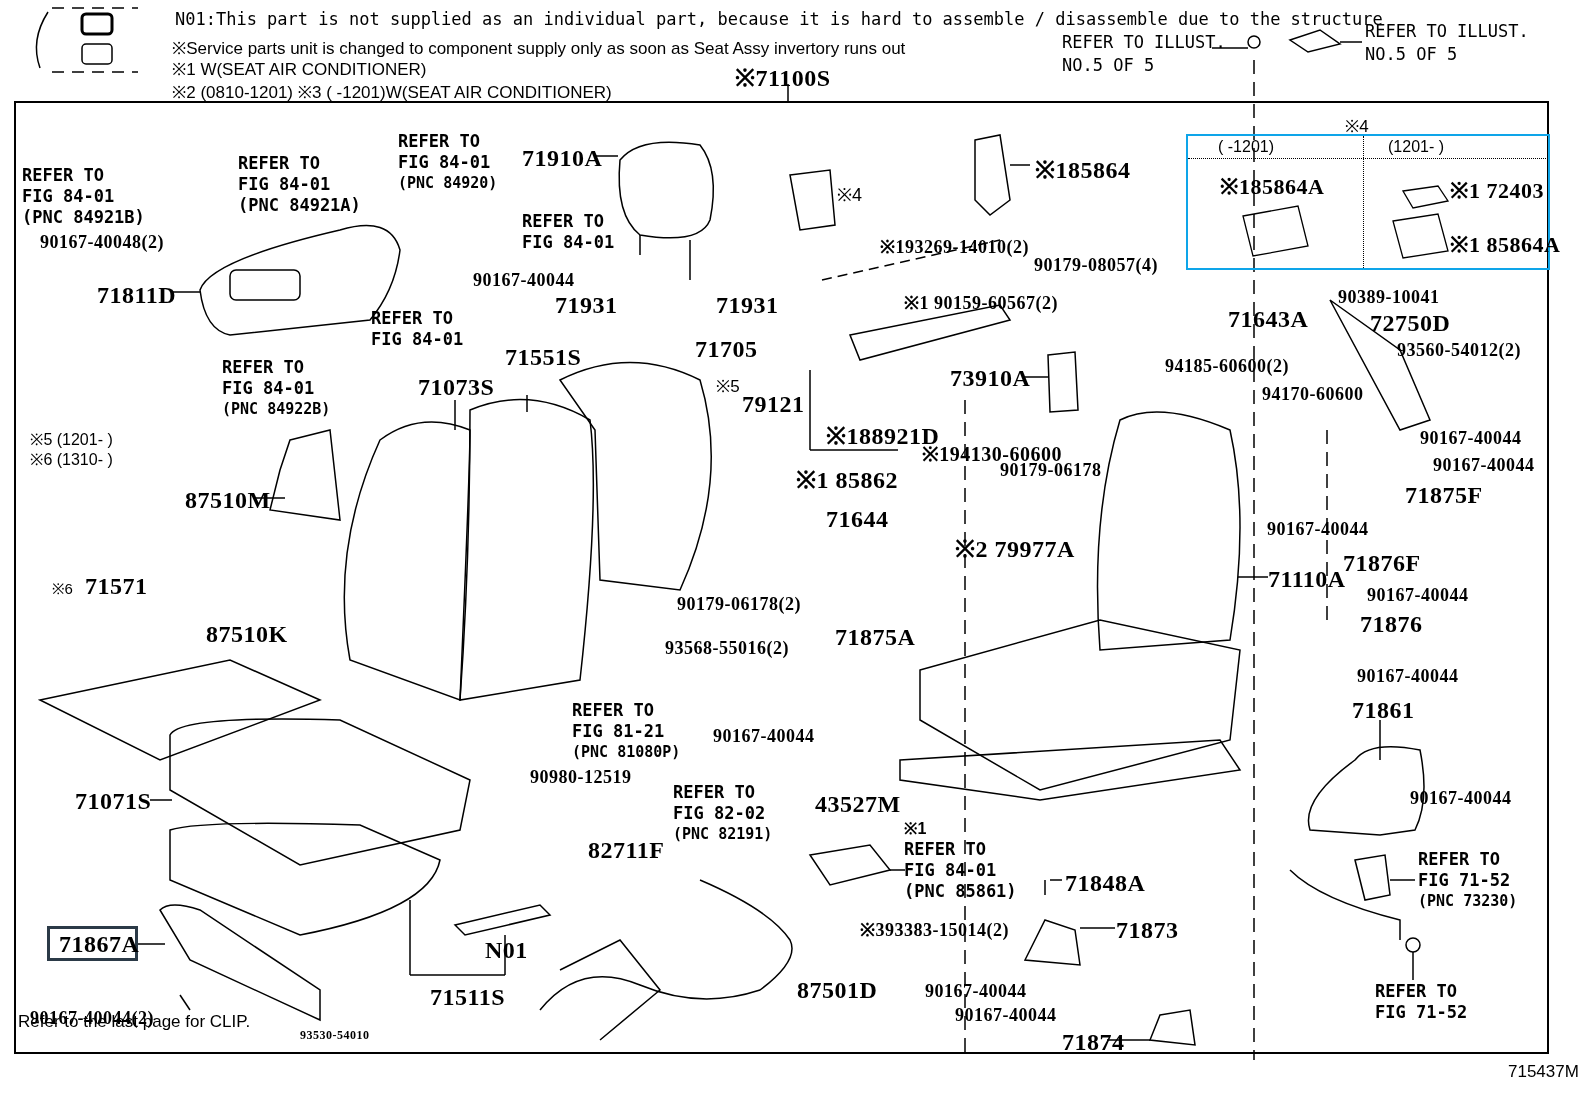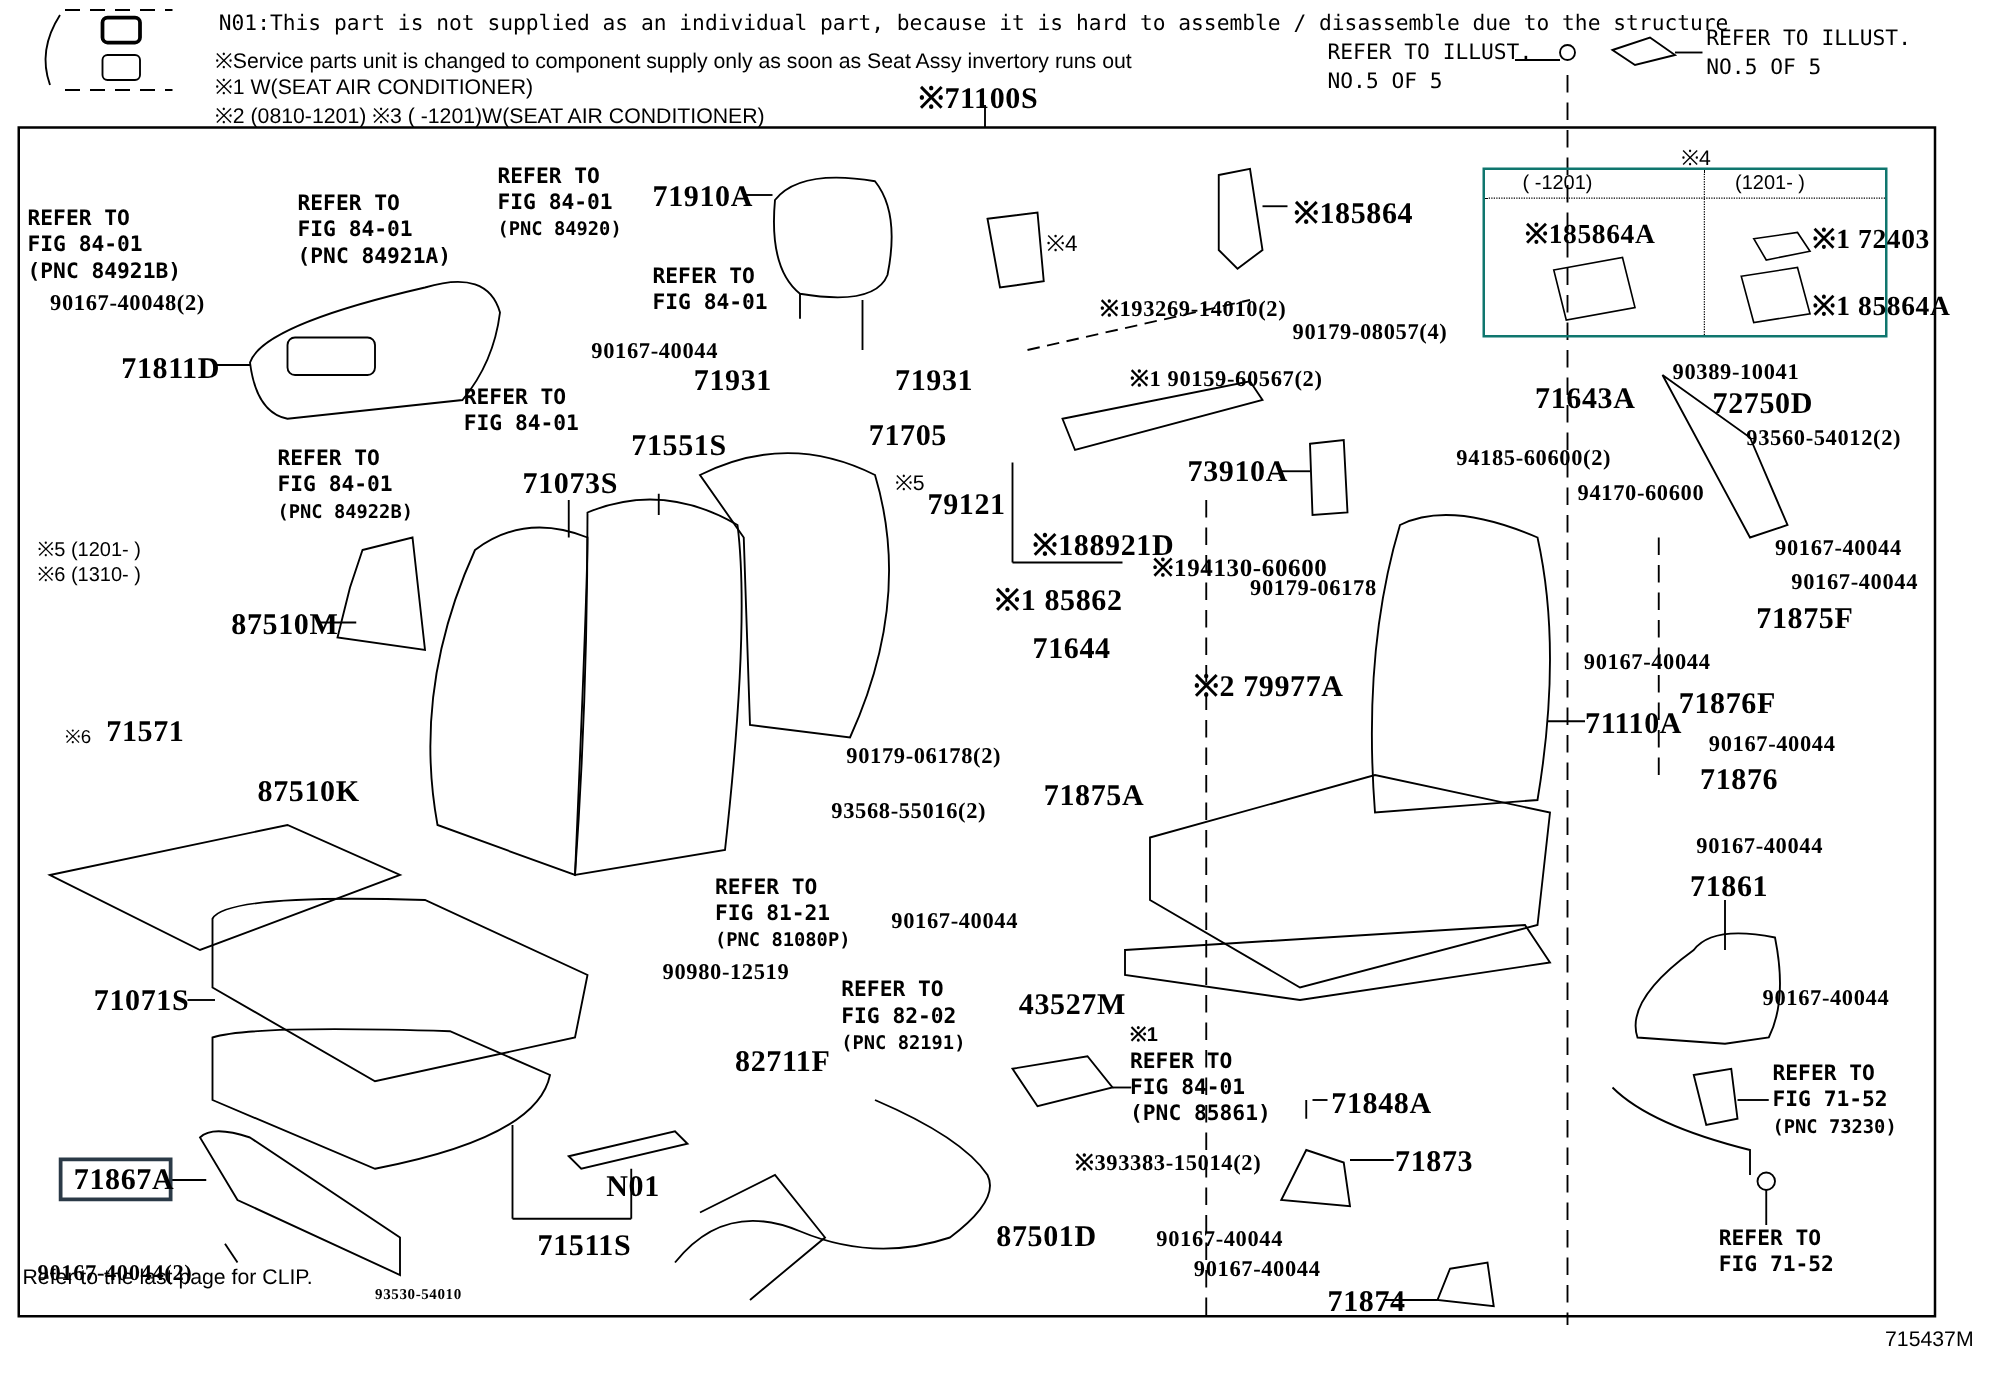--- a/index.html
+++ b/index.html
@@ -8,21 +8,21 @@
   .note{font-family:"DejaVu Sans Mono",monospace;font-size:17px;letter-spacing:0px;}
   .note2{font-family:"Liberation Sans",sans-serif;font-size:17px;}
   .pn{font-family:"Liberation Serif","DejaVu Serif",serif;font-weight:bold;font-size:22px;letter-spacing:0.5px;}
   .pnb{font-family:"Liberation Serif","DejaVu Serif",serif;font-weight:bold;font-size:24px;letter-spacing:0.5px;}
   .ref{font-family:"DejaVu Sans Mono",monospace;font-weight:bold;font-size:17px;line-height:21px;}
   .refs{font-family:"DejaVu Sans Mono",monospace;font-size:15px;}
   .sm{font-family:"Liberation Sans",sans-serif;font-size:16px;}
   #frame{position:absolute;left:14px;top:101px;width:1535px;height:953px;border:2px solid #000;box-sizing:border-box;}
   svg.draw{position:absolute;left:0;top:0;}
   .hl{position:absolute;border:3px solid #2b3a47;box-sizing:border-box;}
-  #tbl{position:absolute;left:1186px;top:134px;width:324px;height:136px;border:2px solid #0f766e;box-sizing:border-box;}
+  #tbl{position:absolute;left:1186px;top:134px;width:364px;height:136px;border:2px solid #0ea5e9;box-sizing:border-box;}
   #tbl .col{position:absolute;top:0;height:100%;border-left:1px dotted #000;}
   #tbl .row{position:absolute;left:0;right:0;top:22px;border-top:1px dotted #000;}
 </style>
 </head>
 <body>
 
 <svg class="draw" width="1592" height="1099">
   <g fill="none" stroke="#000" stroke-width="1.5">
 
     <path d="M48 12 Q30 40 40 68"></path>

